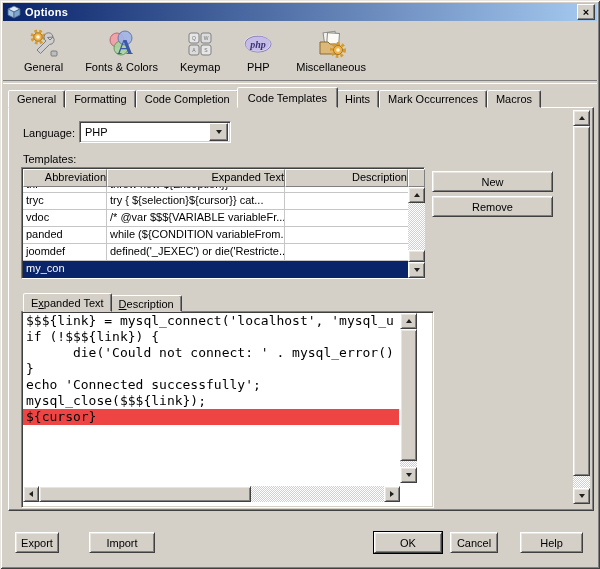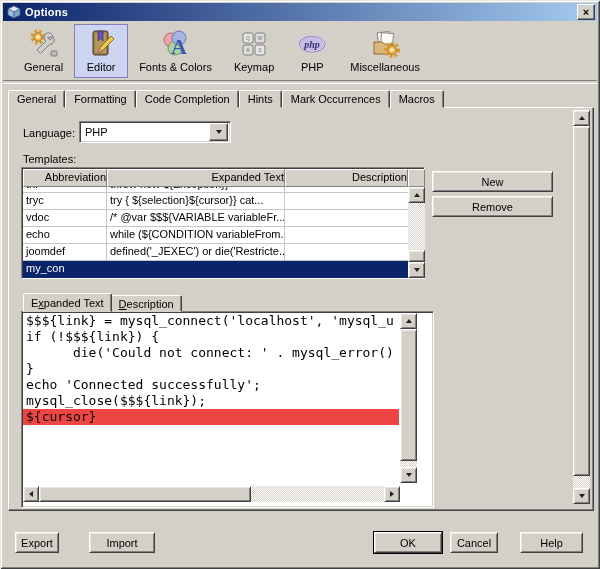--- a/index.html
+++ b/index.html
@@ -115,32 +115,20 @@
         <svg viewBox="0 0 32 32">
           <circle cx="10" cy="9" r="6" fill="none" stroke="#d99a2b" stroke-width="3" stroke-dasharray="2.6 2.2"></circle>
           <circle cx="10" cy="9" r="4.2" fill="#f0b44c" stroke="#a87417"></circle>
           <circle cx="10" cy="9" r="1.8" fill="#fff6e0"></circle>
           <path d="M25 9 a4.5 4.5 0 1 0 -7 4 L9 22 l3.5 3.5 9-9 a4.5 4.5 0 0 0 3.5-7.5 l-3 3 -2.5-2.5 z" fill="#cfcfcf" stroke="#7d7d7d"></path>
           <rect x="23" y="23" width="6" height="5" rx="1" fill="#bdbdbd" stroke="#7d7d7d"></rect>
         </svg>
       </span>
       <span class="tool-label">General</span>
     </div>
-    <div class="tool-item selected">
-      <span>
-        <svg viewBox="0 0 32 32">
-          <rect x="8" y="3" width="15" height="24" rx="2" fill="#9a7d4e" stroke="#4d3a1c"></rect>
-          <rect x="10" y="5" width="11" height="20" fill="#b5975f"></rect>
-          <polygon points="13,3 18,3 18,13 15.5,10.5 13,13" fill="#6a51b8" stroke="#3e2d7a" stroke-width="0.7"></polygon>
-          <polygon points="26,8 29,11 17,23 13,24.5 14.5,20" fill="#f2c94c" stroke="#8a6d1d"></polygon>
-          <polygon points="14.5,20 17,23 13,24.5" fill="#f0a3a3" stroke="#a05252" stroke-width="0.6"></polygon>
-        </svg>
-      </span>
-      <span class="tool-label">Editor</span>
-    </div>
     <div class="tool-item">
       <span>
         <svg viewBox="0 0 32 32">
           <circle cx="11" cy="12" r="7" fill="#f0a0a8" fill-opacity="0.95" stroke="#b86a72"></circle>
           <circle cx="15" cy="20" r="7" fill="#a8d4a0" fill-opacity="0.9" stroke="#6c9a64"></circle>
           <circle cx="19" cy="10" r="7" fill="#a0b4e4" fill-opacity="0.9" stroke="#6878ac"></circle>
           <text x="19" y="26" text-anchor="middle" font-size="22" font-weight="bold" fill="#3a5aa8" font-family="Liberation Serif, serif">A</text>
         </svg>
       </span>
       <span class="tool-label">Fonts &amp; Colors</span>
@@ -183,20 +171,21 @@
       </span>
       <span class="tool-label">Miscellaneous</span>
     </div>
   </div>
   <div class="toolbar-sep"></div>
 
   <div class="tabstrip">
     <div class="tab"><span>General</span></div>
     <div class="tab"><span>Formatting</span></div>
     <div class="tab"><span>Code Completion</span></div>
+    <div class="tab active"><span>Code Templates</span></div>
     <div class="tab"><span>Hints</span></div>
     <div class="tab"><span>Mark Occurrences</span></div>
     <div class="tab"><span>Macros</span></div>
   </div>
 
   <div class="panel">
 
     <div class="lbl" style="left:14px;top:19px;">Language:</div>
     <div class="combo">
       <span class="combo-text">PHP</span>
@@ -230,21 +219,21 @@
           <div class="td c1">tryc</div>
           <div class="td c2">try {  ${selection}${cursor}} cat...</div>
           <div class="td c3"></div>
         </div>
         <div class="tr">
           <div class="td c1">vdoc</div>
           <div class="td c2">/* @var $$${VARIABLE variableFr...</div>
           <div class="td c3"></div>
         </div>
         <div class="tr">
-          <div class="td c1">echo</div>
+          <div class="td c1">panded</div>
           <div class="td c2">while (${CONDITION variableFrom...</div>
           <div class="td c3"></div>
         </div>
         <div class="tr">
           <div class="td c1">joomdef</div>
           <div class="td c2">defined('_JEXEC') or die('Restricte...</div>
           <div class="td c3"></div>
         </div>
         <div class="tr sel">
           <div class="td c1">my_con</div>

